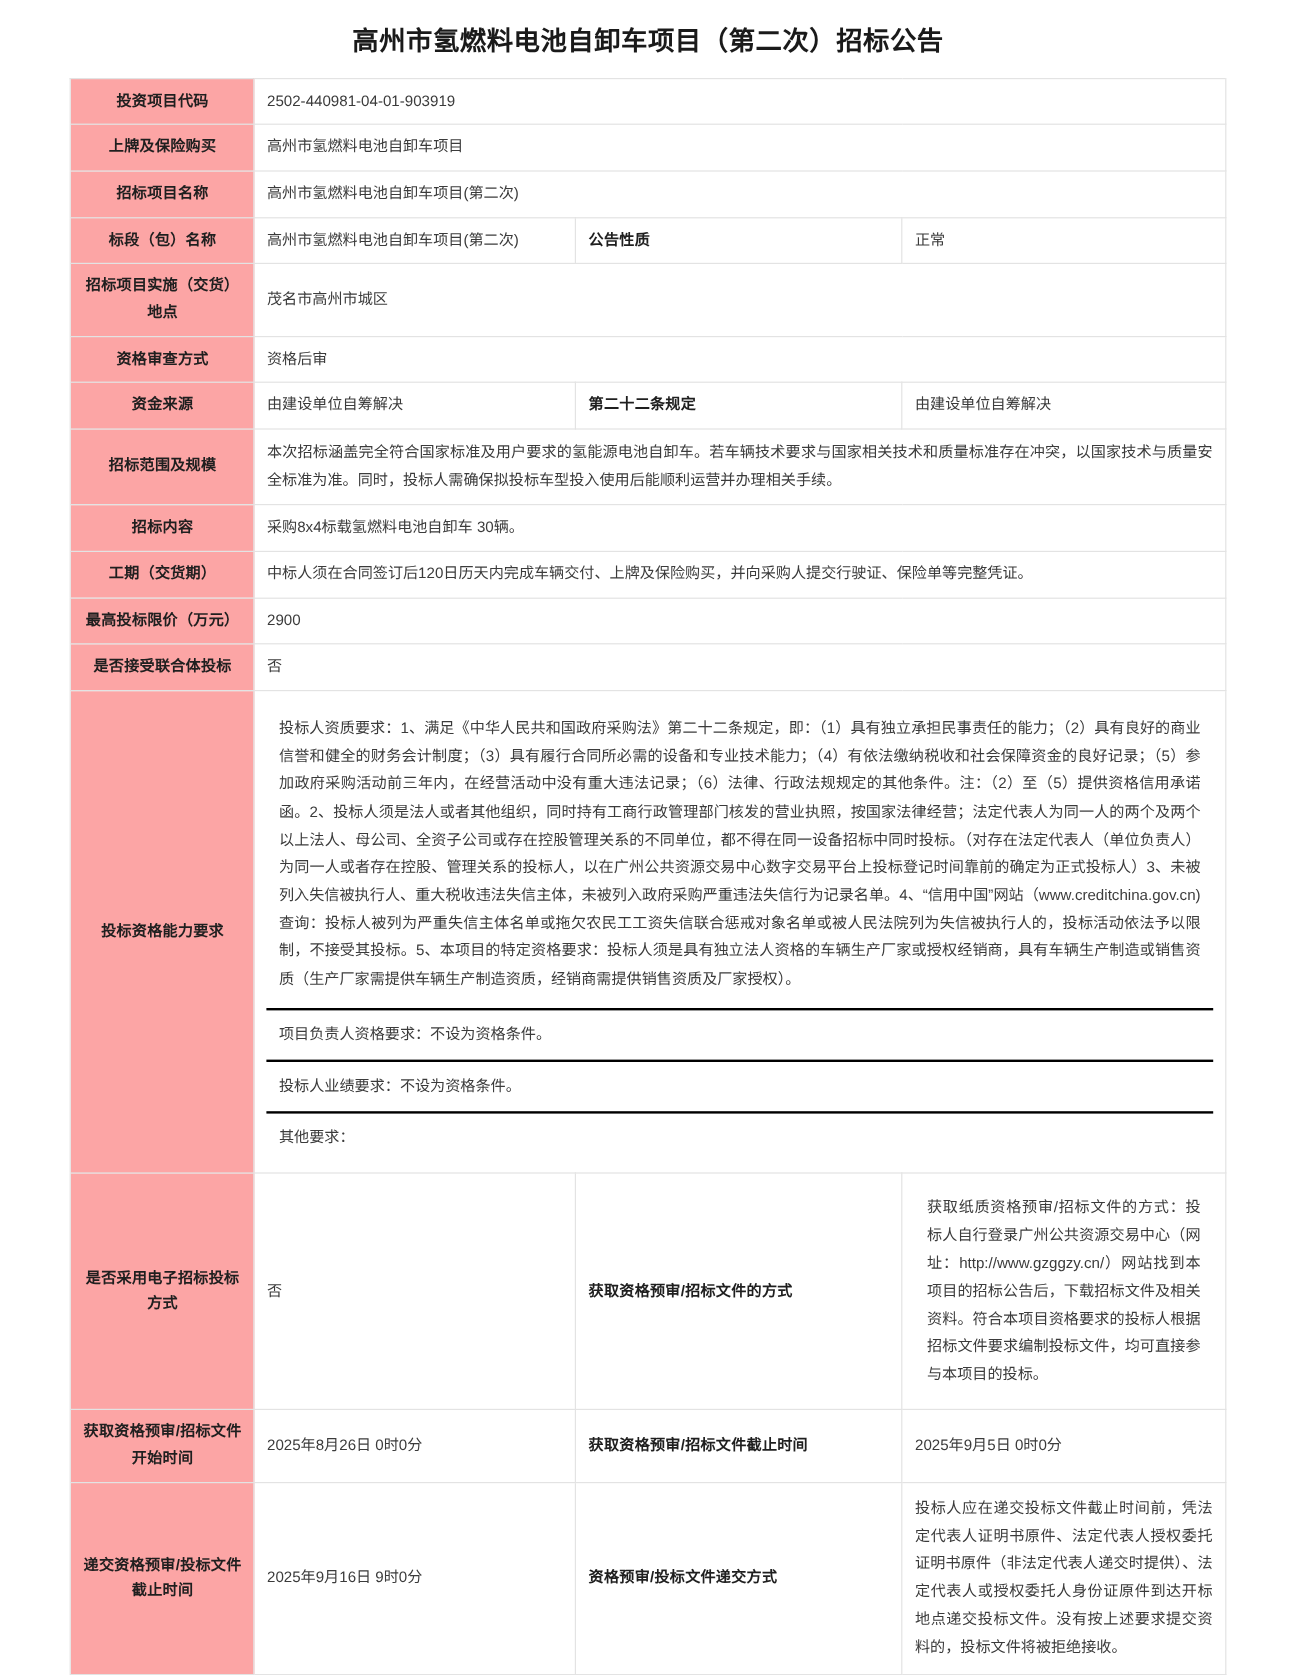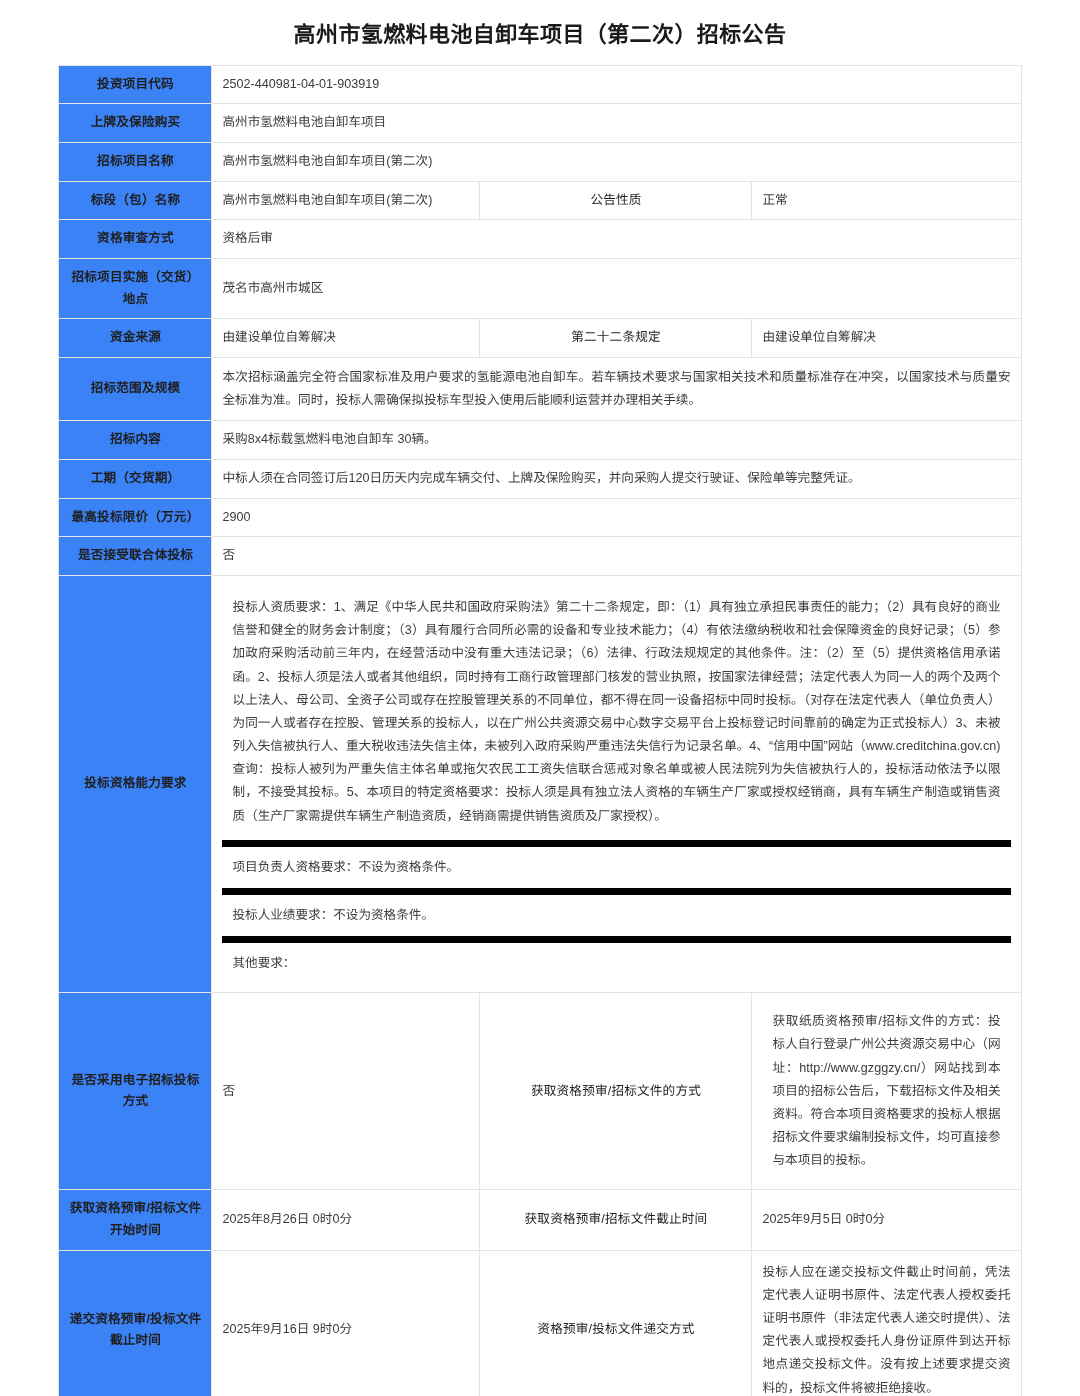--- a/index.html
+++ b/index.html
@@ -43,28 +43,27 @@
     padding: 8px 10px;
     font-size: 12.6px;
     line-height: 1.72;
     vertical-align: middle;
     word-break: break-all;
   }
   td.lbl {
     text-align: center;
     font-weight: bold;
     color: #1f1f1f;
-    background: #3b82f6;
+    background: #fca5a5;
     width: 153px;
     font-size: 12.6px;
     letter-spacing: 0.2px;
   }
   td.lbl2 {
-    text-align: center;
-    font-weight: normal;
+    font-weight: bold;
     color: #1f1f1f;
     width: 272px;
     font-size: 12.6px;
     letter-spacing: 0.2px;
   }
   td.val {
     color: #3b3b3b;
     text-align: left;
   }
   td.val-top { vertical-align: top; }
@@ -77,21 +76,21 @@
   }
   .sub-cell {
     padding: 0;
   }
   table.inner {
     border-collapse: collapse;
     width: 100%;
   }
   table.inner td {
     border: none;
-    border-bottom: 7px solid #000000;
+    border-bottom: 2px solid #000000;
     padding: 9px 10px;
     font-size: 12.6px;
     line-height: 1.84;
     vertical-align: top;
   }
   table.inner tr:last-child td {
     border-bottom: none;
   }
 </style>
 </head>
@@ -126,27 +125,27 @@
       </tr>
 
       <tr>
         <td class="lbl">标段（包）名称</td>
         <td class="val">高州市氢燃料电池自卸车项目(第二次)</td>
         <td class="lbl2">公告性质</td>
         <td class="val">正常</td>
       </tr>
 
       <tr>
+        <td class="lbl">招标项目实施（交货）地点</td>
+        <td class="val" colspan="3">茂名市高州市城区</td>
+      </tr>
+
+      <tr>
         <td class="lbl">资格审查方式</td>
         <td class="val" colspan="3">资格后审</td>
-      </tr>
-
-      <tr>
-        <td class="lbl">招标项目实施（交货）地点</td>
-        <td class="val" colspan="3">茂名市高州市城区</td>
       </tr>
 
       <tr>
         <td class="lbl">资金来源</td>
         <td class="val">由建设单位自筹解决</td>
         <td class="lbl2">第二十二条规定</td>
         <td class="val">由建设单位自筹解决</td>
       </tr>
 
       <tr>

